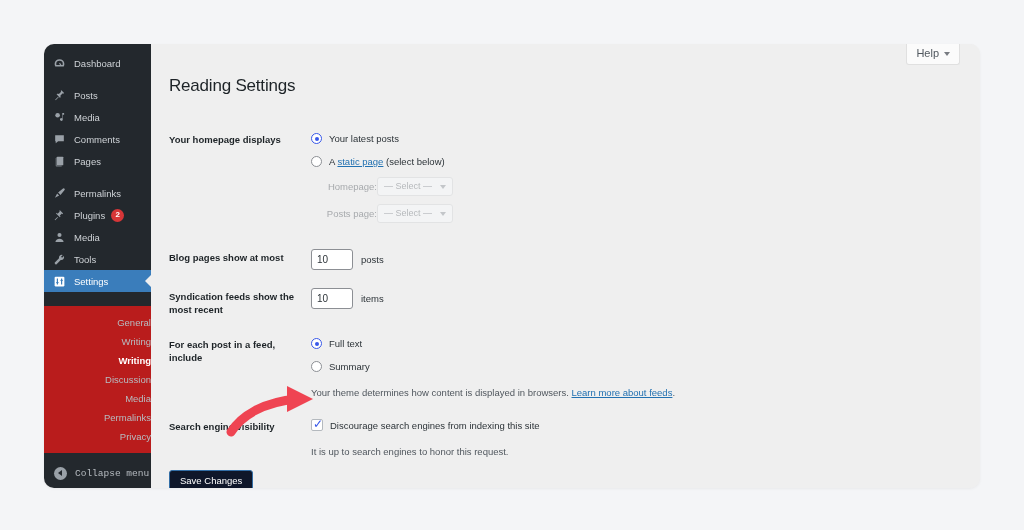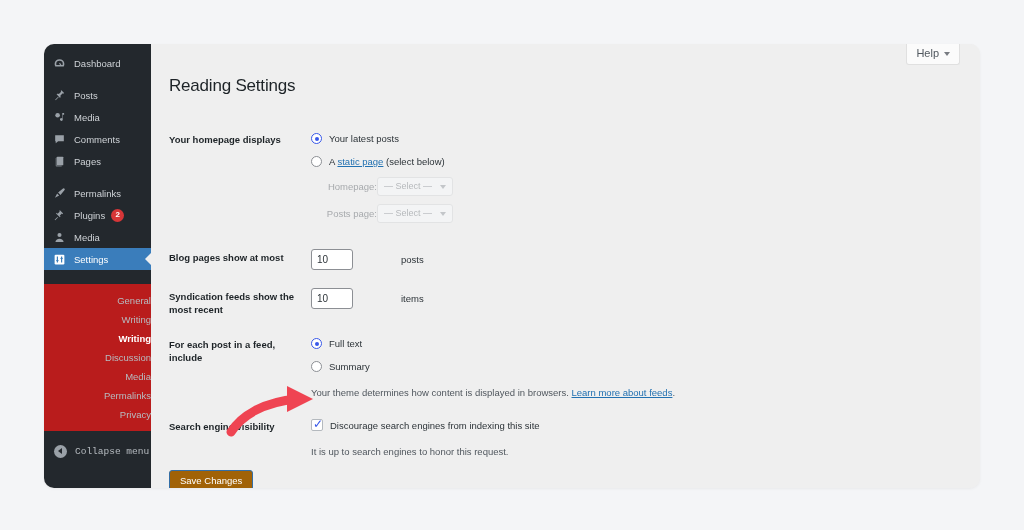--- a/index.html
+++ b/index.html
@@ -250,21 +250,21 @@
     justify-content: space-between;
     padding: 0 6px;
   }
   .fake-select .sel-caret {
     width: 0; height: 0;
     border-left: 3.5px solid transparent;
     border-right: 3.5px solid transparent;
     border-top: 4px solid #c3c6c9;
   }
 
-  .num-row { display: flex; align-items: center; gap: 40px; }
+  .num-row { display: flex; align-items: center; }
   input.num {
     width: 42px;
     height: 21px;
     border: 1px solid #8c8f94;
     border-radius: 3px;
     background: #fff;
     font-size: 10px;
     color: #2c3338;
     padding: 0 5px;
     font-family: "Liberation Sans", sans-serif;
@@ -293,21 +293,21 @@
     left: 1px; top: -2px;
     width: 11px; height: 11px;
     color: #3858e9;
     font-size: 12px;
     line-height: 12px;
   }
 
   #save-btn {
     margin-top: 2px;
     display: inline-block;
-    background: #a16207;
+    background: #0f172a;
     color: #fff;
     border: 1px solid #336ea6;
     border-radius: 3px;
     padding: 5px 10px 6px 10px;
     font-size: 9.5px;
     line-height: 1;
     font-family: "Liberation Sans", sans-serif;
   }
 
   
@@ -397,20 +397,28 @@
       <div class="menu-item">
         <span class="mi-ico">
           <svg width="13" height="13" viewBox="0 0 24 24" fill="currentColor">
               <circle cx="12" cy="7.5" r="3.8"></circle>
               <path d="M4.5 20.5c0-4.1 3.4-6.4 7.5-6.4s7.5 2.3 7.5 6.4z"></path>
             </svg>
         </span>
         <span>Media</span>
       </div>
 
+      <div class="menu-item">
+        <span class="mi-ico">
+          <svg width="13" height="13" viewBox="0 0 24 24" fill="currentColor">
+              <path d="M20 5.6l-3.2 3.2-2-2L18 3.6a5.2 5.2 0 00-6.9 6.1L3.4 17.4a1.6 1.6 0 000 2.2l1 1a1.6 1.6 0 002.2 0l7.7-7.7A5.2 5.2 0 0020 5.6z"></path>
+            </svg>
+        </span>
+        <span>Tools</span>
+      </div>
 
       <div class="menu-item active">
         <span class="mi-ico">
           <svg width="13" height="13" viewBox="0 0 24 24" fill="currentColor">
               <rect x="3" y="3" width="18" height="18" rx="2.2"></rect>
               <rect x="7" y="6.5" width="2.2" height="11" fill="#3a7dbb"></rect>
               <rect x="14.8" y="6.5" width="2.2" height="11" fill="#3a7dbb"></rect>
               <rect x="6" y="13" width="4.2" height="2" fill="#3a7dbb"></rect>
               <rect x="13.8" y="9" width="4.2" height="2" fill="#3a7dbb"></rect>
             </svg>

